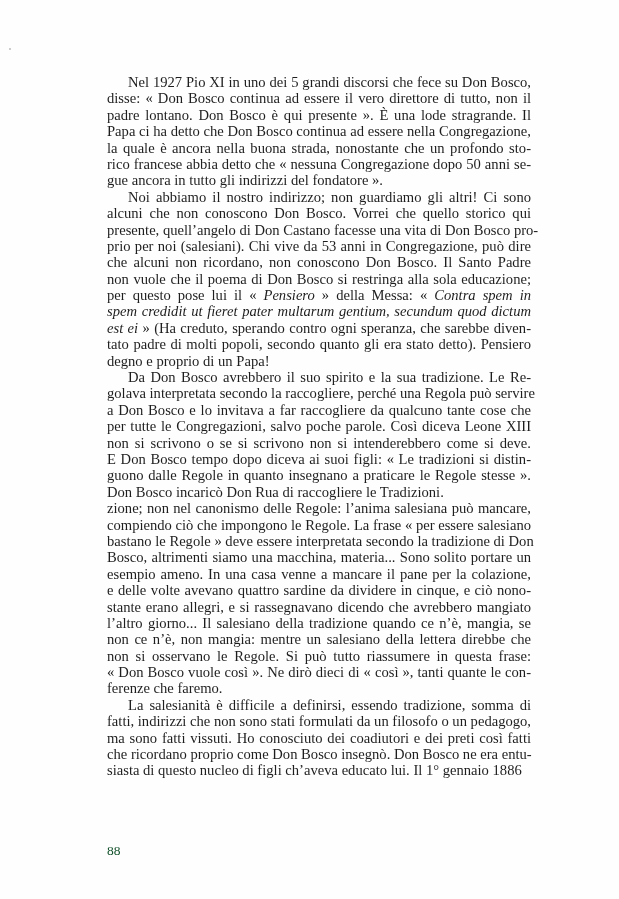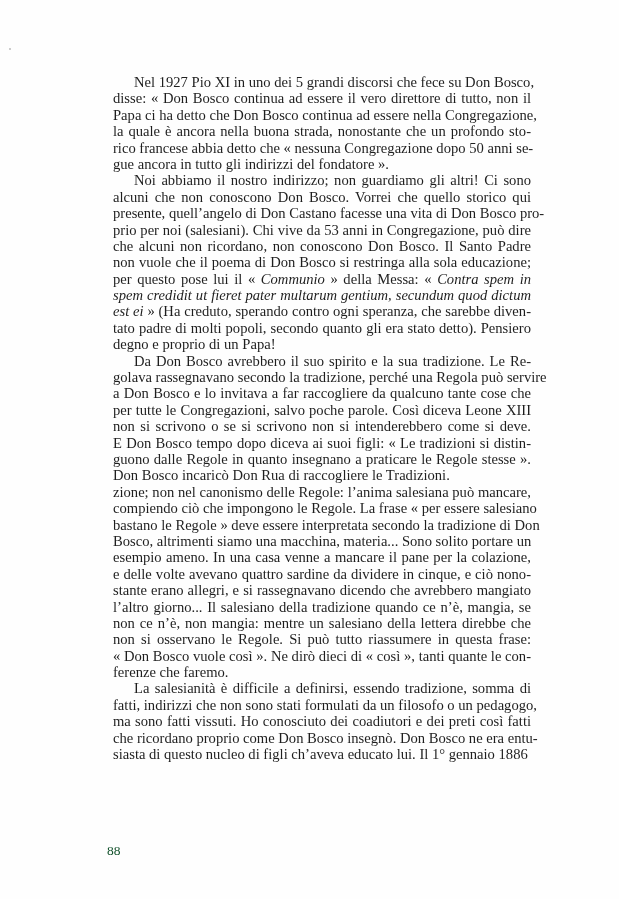--- a/index.html
+++ b/index.html
@@ -7,60 +7,61 @@
     width:619px; height:899px; background:#ffffff; position:relative; overflow:hidden;
     font-family:"Liberation Serif","DejaVu Serif",serif; color:#1e1e1e;
   }
   .page { position:absolute; left:0; top:0; width:619px; height:899px; background:#fefefe; }
   .text-block {
     position:absolute; left:107px; top:74px; width:424px;
     font-size:14.6px; line-height:16.4px;
   }
   .line {
     display:block; height:16.4px; white-space:nowrap;
-    text-align:justify; text-align-last:justify; overflow:visible;margin-left:6px;
+    text-align:justify; text-align-last:justify; overflow:visible;
   }
   .line.last { text-align-last:left; }
   .line.indent { padding-left:21px; }
   .page-number {
     position:absolute; left:107px; top:843px; font-size:13.5px; color:#14532d;
   }
   .scan-dot { position:absolute; width:2px; height:2px; background:#bbb; border-radius:1px; }
   i { font-style:italic; }
 </style>
 </head>
 <body>
 
 <div class="page">
   <div class="scan-dot" style="left:9px;top:48px;"></div>
   <div class="text-block" id="text-block">
       <div>
         <span class="line indent">Nel 1927 Pio XI in uno dei 5 grandi discorsi che fece su Don Bosco,</span>
         <span class="line">disse: « Don Bosco continua ad essere il vero direttore di tutto, non il</span>
+        <span class="line">padre lontano. Don Bosco è qui presente ». È una lode stragrande. Il</span>
         <span class="line">Papa ci ha detto che Don Bosco continua ad essere nella Congregazione,</span>
         <span class="line">la quale è ancora nella buona strada, nonostante che un profondo sto-</span>
         <span class="line">rico francese abbia detto che « nessuna Congregazione dopo 50 anni se-</span>
         <span class="line last">gue ancora in tutto gli indirizzi del fondatore ».</span>
       </div>
       <div>
         <span class="line indent">Noi abbiamo il nostro indirizzo; non guardiamo gli altri! Ci sono</span>
         <span class="line">alcuni che non conoscono Don Bosco. Vorrei che quello storico qui</span>
         <span class="line">presente, quell’angelo di Don Castano facesse una vita di Don Bosco pro-</span>
         <span class="line">prio per noi (salesiani). Chi vive da 53 anni in Congregazione, può dire</span>
         <span class="line">che alcuni non ricordano, non conoscono Don Bosco. Il Santo Padre</span>
         <span class="line">non vuole che il poema di Don Bosco si restringa alla sola educazione;</span>
-        <span class="line">per questo pose lui il « <i>Communio</i> » della Messa: « <i>Contra spem in</i></span>
+        <span class="line">per questo pose lui il « <i>Pensiero</i> » della Messa: « <i>Contra spem in</i></span>
         <span class="line"><i>spem credidit ut fieret pater multarum gentium, secundum quod dictum</i></span>
         <span class="line"><i>est ei</i> » (Ha creduto, sperando contro ogni speranza, che sarebbe diven-</span>
         <span class="line">tato padre di molti popoli, secondo quanto gli era stato detto). Pensiero</span>
         <span class="line last">degno e proprio di un Papa!</span>
       </div>
       <div>
         <span class="line indent">Da Don Bosco avrebbero il suo spirito e la sua tradizione. Le Re-</span>
-        <span class="line">golava rassegnavano secondo la tradizione, perché una Regola può servire</span>
+        <span class="line">golava interpretata secondo la raccogliere, perché una Regola può servire</span>
         <span class="line">a Don Bosco e lo invitava a far raccogliere da qualcuno tante cose che</span>
         <span class="line">per tutte le Congregazioni, salvo poche parole. Così diceva Leone XIII</span>
         <span class="line">non si scrivono o se si scrivono non si intenderebbero come si deve.</span>
         <span class="line">E Don Bosco tempo dopo diceva ai suoi figli: « Le tradizioni si distin-</span>
         <span class="line">guono dalle Regole in quanto insegnano a praticare le Regole stesse ».</span>
         <span class="line last">Don Bosco incaricò Don Rua di raccogliere le Tradizioni.</span>
       </div>
       <div>
         <span class="line">zione; non nel canonismo delle Regole: l’anima salesiana può mancare,</span>
         <span class="line">compiendo ciò che impongono le Regole. La frase « per essere salesiano</span>

